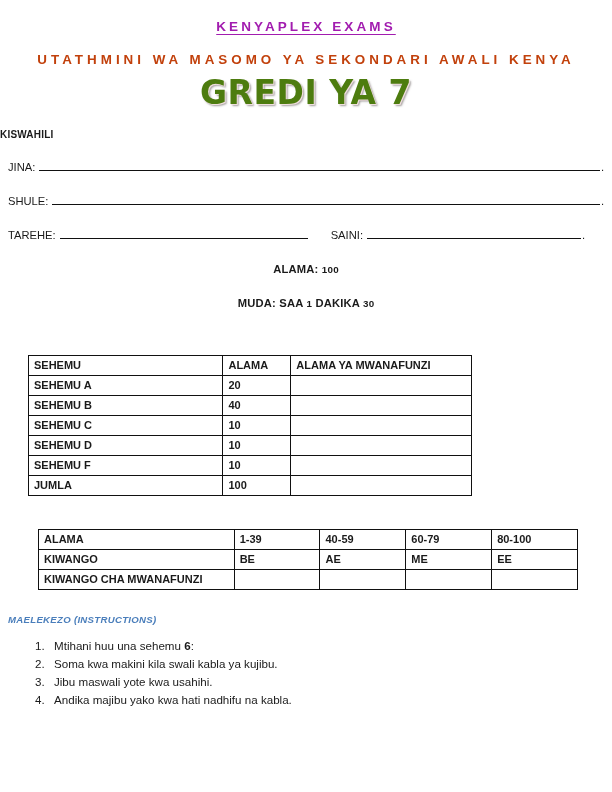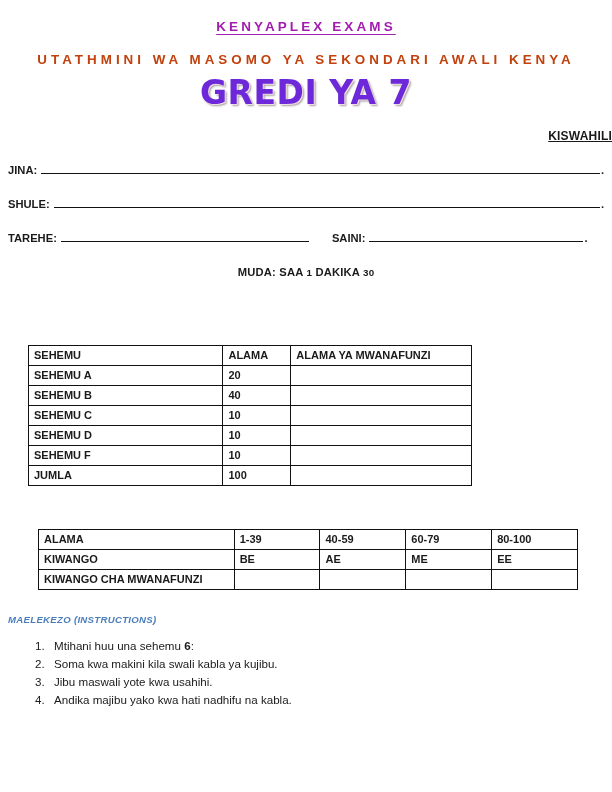--- a/index.html
+++ b/index.html
@@ -48,58 +48,57 @@
     font-weight: bold;
     letter-spacing: 4.0px;
     white-space: nowrap;
   }
 
   .grade-title {
     text-align: center;
     margin-top: 6px;
     font-size: 33px;
     font-weight: bold;
-    color: #6d28d9;
+    color: #4d7c0f;
     letter-spacing: 0.5px;
     font-family: "DejaVu Sans", sans-serif;
     text-shadow:
       1px 1px 0 #f0dede,
       2px 2px 2px rgba(90, 80, 80, 0.55),
       -0.5px -0.5px 0 #ffffff;
   }
 
   .exam-line {
     text-align: center;
     margin-top: 10px;
     font-size: 11.4px;
     font-weight: bold;
     letter-spacing: 0.15px;
   }
   .exam-line .yr { font-size: 9.6px; }
 
   .subject-line {
-    text-align: right;
+    text-align: left;
     margin-top: 17px;
-    font-size: 12px;
+    font-size: 10px;
     font-weight: bold;
     letter-spacing: 0.2px;
-    text-decoration: underline;
   }
 
   
   .fields {
     margin-top: 19px;
     padding-left: 8px;
     padding-right: 8px;
   }
   .field-row {
     display: flex;
     align-items: baseline;
     font-size: 11.2px;
-    font-weight: bold;
+    font-weight: normal;
     margin-bottom: 20px;
     white-space: nowrap;
     text-align: right;
   }
   .field-label { flex: none; }
   .rule {
     flex: 1 1 auto;
     border-bottom: 1.3px solid #111;
     margin-left: 4px;
     margin-right: 1px;
@@ -132,21 +131,21 @@
     padding: 2px 5px 3px 5px;
     text-align: left;
     font-weight: bold;
     height: 14px;
     vertical-align: middle;
   }
 
   .tbl-marks {
     position: absolute;
     left: 28px;
-    top: 328px;
+    top: 338px;
     width: 444px;
   }
   .tbl-marks col.c1 { width: 195px; }
   .tbl-marks col.c2 { width: 68px; }
   .tbl-marks col.c3 { width: 181px; }
 
   .tbl-levels {
     position: absolute;
     left: 38px;
     top: 512px;
@@ -214,20 +213,24 @@
     <div class="field-row">
       <span class="field-label">TAREHE:</span>
       <span class="rule fixed-w"></span>
       <span class="gap-lbl">SAINI:</span>
       <span class="rule sig-w"></span>
       <span class="dot">.</span>
     </div>
 
   </div>
 
+  <div class="meta-line meta-alama">
+    <span>ALAMA:</span>
+    <span class="num">100</span>
+  </div>
 
   <div class="meta-line meta-muda">
     <span>MUDA: SAA</span>
     <span class="num">1</span>
     <span>DAKIKA</span>
     <span class="num">30</span>
   </div>
 
   <table class="tbl-marks">
     <colgroup>

